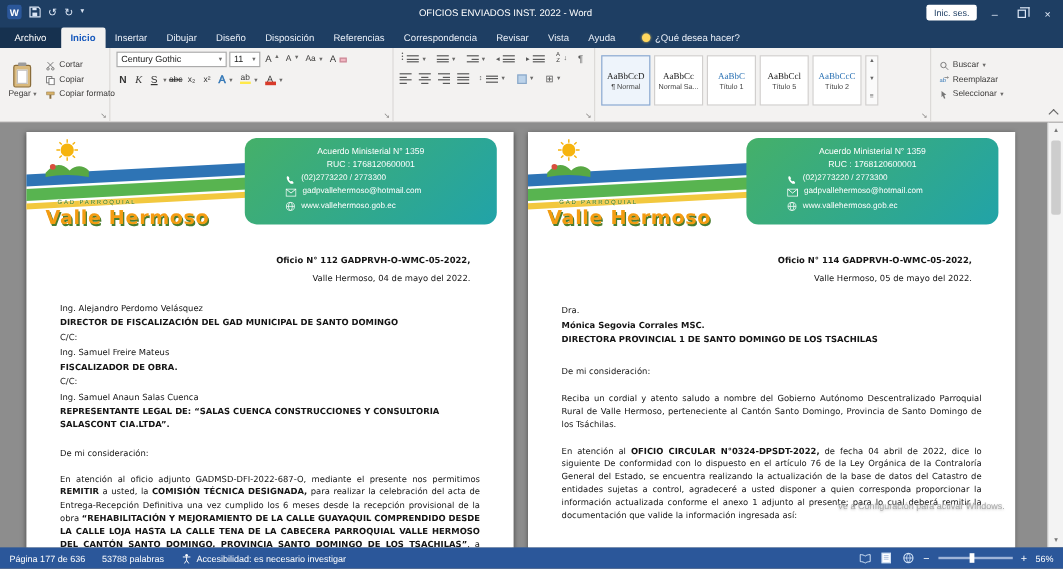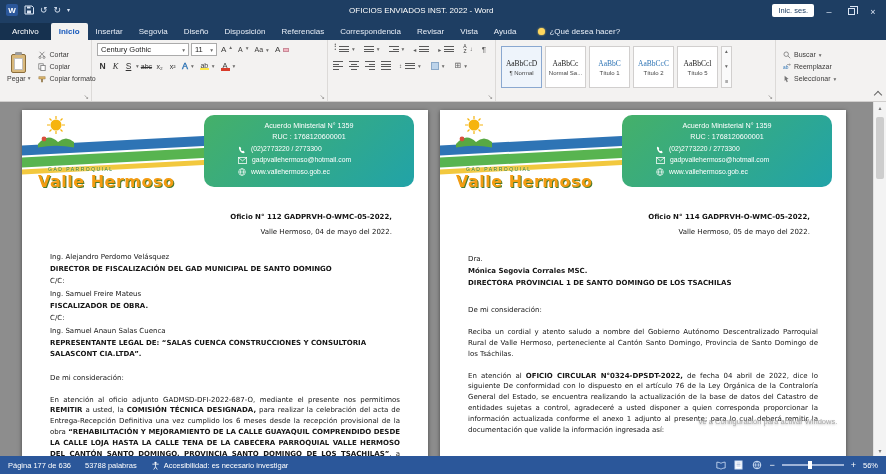--- a/index.html
+++ b/index.html
@@ -139,21 +139,21 @@
       <span class="winbtn">–</span>
       <span class="winbtn"><span class="restore-ic"></span></span>
       <span class="winbtn">×</span>
     </div>
   </div>
 
   <div class="tabsrow">
     <span class="tab filetab">Archivo</span>
     <span class="tab active">Inicio</span>
     <span class="tab">Insertar</span>
-    <span class="tab">Segovia</span>
+    <span class="tab">Dibujar</span>
     <span class="tab">Diseño</span>
     <span class="tab">Disposición</span>
     <span class="tab">Referencias</span>
     <span class="tab">Correspondencia</span>
     <span class="tab">Revisar</span>
     <span class="tab">Vista</span>
     <span class="tab">Ayuda</span>
     <span class="tellme">
         <span class="bulb"></span>
         <span>¿Qué desea hacer?</span>
@@ -367,26 +367,26 @@
           </div>
         <div class="stylecard">
             <span class="prev">AaBbCc</span>
             <span class="nm">Normal Sa...</span>
           </div>
         <div class="stylecard">
             <span class="prev blue">AaBbC</span>
             <span class="nm">Título 1</span>
           </div>
         <div class="stylecard">
+            <span class="prev">AaBbCcl</span>
+            <span class="nm">Título 5</span>
+          </div>
+        <div class="stylecard">
             <span class="prev blue">AaBbCcC</span>
             <span class="nm">Título 2</span>
-          </div>
-        <div class="stylecard">
-            <span class="prev">AaBbCcl</span>
-            <span class="nm">Título 5</span>
           </div>
         <div class="gal-arrows" style="height:42px">
           <span>▴</span>
           <span>▾</span>
           <span>≡</span>
         </div>
       </div>
       <span class="dlg">↘</span>
     </div>
 

